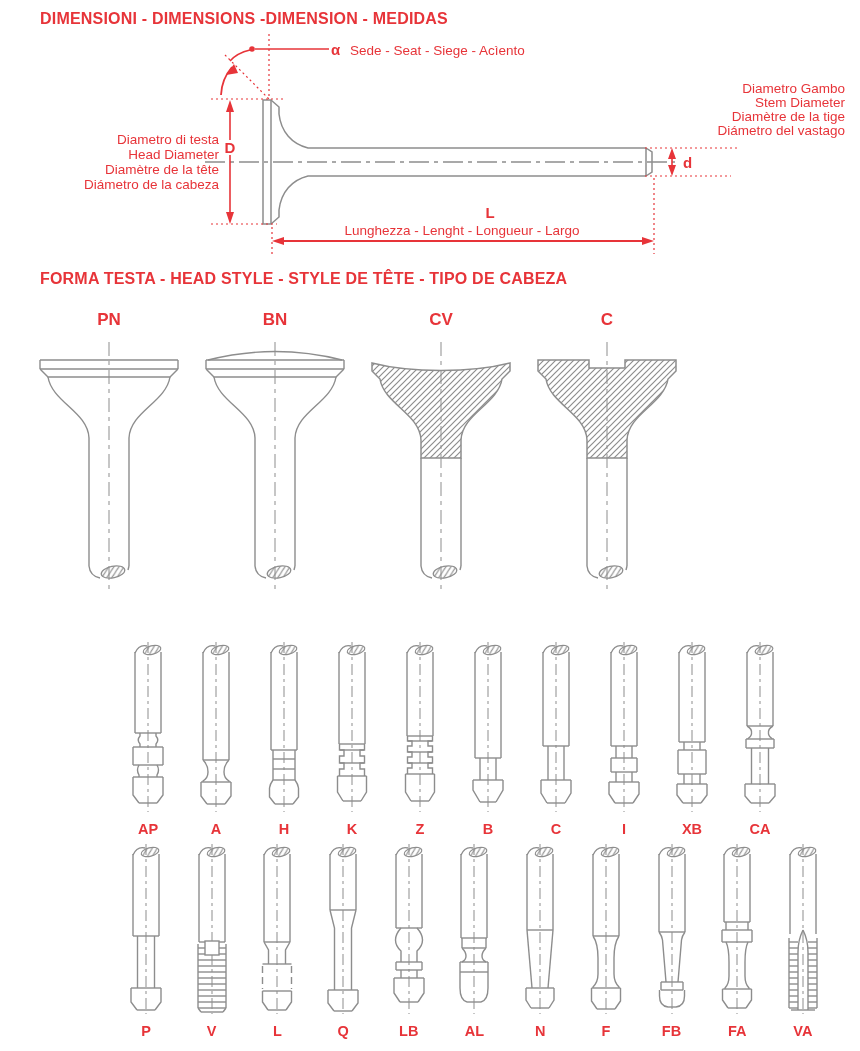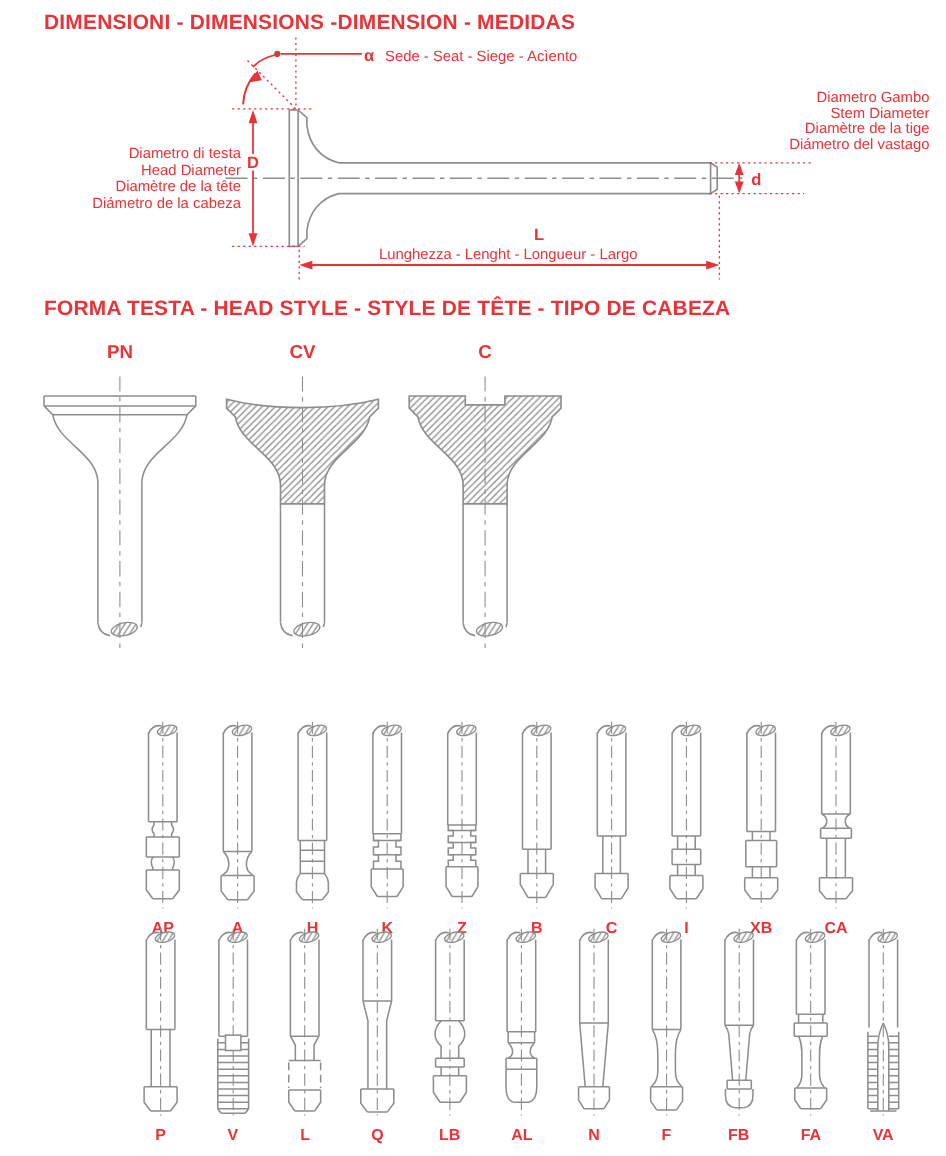--- a/index.html
+++ b/index.html
@@ -1,29 +1,29 @@
 <!DOCTYPE html>
 <html><head>
 <meta charset="utf-8">
 <style>
   html,body{margin:0;padding:0;background:#fff;}
   .page{position:relative;width:860px;height:1051px;background:#fff;overflow:hidden;
         font-family:"Liberation Sans",sans-serif;}
-  .sec-title{position:absolute;left:40px;font-size:19px;font-weight:800;letter-spacing:.2px;
+  .sec-title{position:absolute;left:40px;font-size:16px;font-weight:800;letter-spacing:.2px;
         color:#e73439;white-space:nowrap;}
   #title-dimensions{top:10px;}
   #title-headstyle{top:270px;}
   #title-groove{top:608px;}
   #dim-svg{position:absolute;top:28px;left:0;}
   .head-row{position:absolute;top:310px;left:26px;width:830px;display:flex;}
   .head-col{width:166px;display:flex;flex-direction:column;align-items:center;}
   .head-label{font-size:17px;font-weight:800;color:#e73439;height:19px;}
   .head-col svg{margin-top:13px;}
   .groove-row{position:absolute;display:flex;justify-content:space-between;}
-  #groove-row1{top:656px;left:124px;width:660px;}
+  #groove-row1{top:642px;left:124px;width:660px;}
   #groove-row2{top:844px;left:122px;width:705px;}
   .groove-col{display:flex;flex-direction:column;align-items:center;width:48px;}
   .groove-label{margin-top:3px;font-size:14.5px;font-weight:800;color:#e73439;}
   .dim-text{font-size:13.5px;fill:#e73439;}
   .dim-letter{font-size:15px;font-weight:bold;fill:#e73439;}
 </style>
 </head>
 <body>
 
 <svg width="0" height="0" style="position:absolute" aria-hidden="true">
@@ -91,20 +91,34 @@
     <text class="dim-letter" text-anchor="middle" x="490" y="190">L</text>
     <text class="dim-text" text-anchor="middle" x="462" y="207">Lunghezza - Lenght - Longueur - Largo</text>
   </svg>
 
   <div class="sec-title" id="title-headstyle">FORMA TESTA - HEAD STYLE - STYLE DE TÊTE - TIPO DE CABEZA</div>
   <div class="head-row" id="head-row">
       <div class="head-col">
         <div class="head-label">PN</div>
         <div><svg width="150" height="255" viewBox="0 0 150 255">
             <path d="M75,0 V250" fill="none" stroke="#8d8d8d" stroke-width="1" stroke-dasharray="14 5 4 5"></path>
+            <path d="M6,18 H144 M6,27 H144 M6,18 V27 M144,18 V27" fill="none" stroke="#8d8d8d" stroke-width="1.4"></path>
+            <path d="M6,27 L14,35 H136 L144,27" fill="none" stroke="#8d8d8d" stroke-width="1.4"></path>
+            <path d="M14,35 C18,60 54,70 55,96 V224" fill="none" stroke="#8d8d8d" stroke-width="1.4"></path>
+            <path d="M136,35 C132,60 96,70 95,96 V224" fill="none" stroke="#8d8d8d" stroke-width="1.4"></path>
+            <path d="M55,224 Q56,234 66,236" fill="none" stroke="#8d8d8d" stroke-width="1.4"></path>
+            <path d="M95,224 L94,228" fill="none" stroke="#8d8d8d" stroke-width="1.4"></path>
+            <ellipse cx="79" cy="230" rx="12" ry="5.8" transform="rotate(-12 79 230)" fill="url(#hatch)" stroke="#8d8d8d" stroke-width="1.2"></ellipse>
+          </svg></div>
+      </div>
+      <div class="head-col">
+        <div class="head-label">BN</div>
+        <div><svg width="150" height="255" viewBox="0 0 150 255">
+            <path d="M75,0 V250" fill="none" stroke="#8d8d8d" stroke-width="1" stroke-dasharray="14 5 4 5"></path>
+            <path d="M8,18 Q75,1 142,18" fill="none" stroke="#8d8d8d" stroke-width="1.4"></path>
             <path d="M6,18 H144 M6,27 H144 M6,18 V27 M144,18 V27" fill="none" stroke="#8d8d8d" stroke-width="1.4"></path>
             <path d="M6,27 L14,35 H136 L144,27" fill="none" stroke="#8d8d8d" stroke-width="1.4"></path>
             <path d="M14,35 C18,60 54,70 55,96 V224" fill="none" stroke="#8d8d8d" stroke-width="1.4"></path>
             <path d="M136,35 C132,60 96,70 95,96 V224" fill="none" stroke="#8d8d8d" stroke-width="1.4"></path>
             <path d="M55,224 Q56,234 66,236" fill="none" stroke="#8d8d8d" stroke-width="1.4"></path>
             <path d="M95,224 L94,228" fill="none" stroke="#8d8d8d" stroke-width="1.4"></path>
             <ellipse cx="79" cy="230" rx="12" ry="5.8" transform="rotate(-12 79 230)" fill="url(#hatch)" stroke="#8d8d8d" stroke-width="1.2"></ellipse>
           </svg></div>
       </div>
       <div class="head-col">

